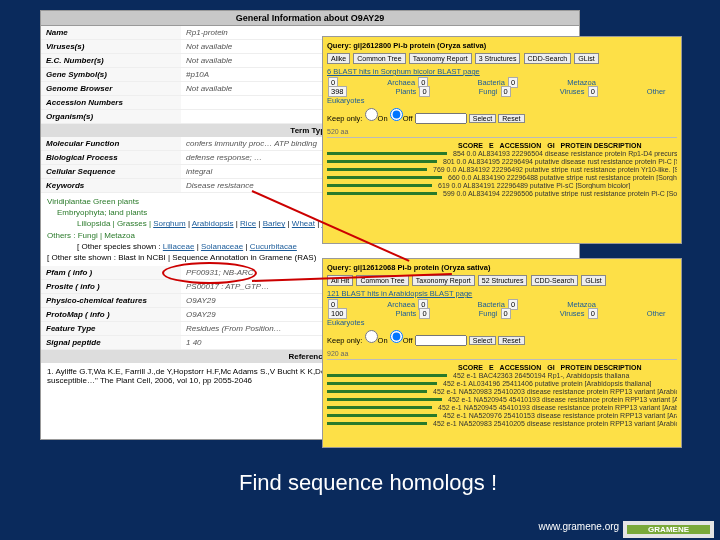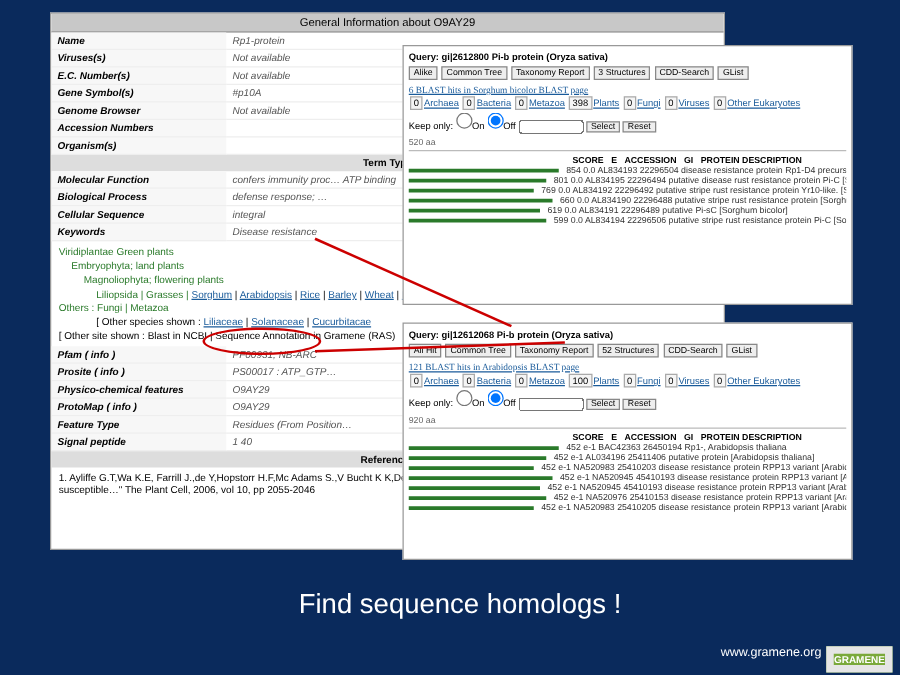--- a/index.html
+++ b/index.html
@@ -21,21 +21,21 @@
   .info-panel {
     left: 40px;
     top: 10px;
     width: 540px;
     height: 430px;
     overflow: hidden;
   }
   .panel-header {
     background: #c8c8c8;
     text-align: center;
-    font-weight: normal;
+    font-weight: bold;
     font-size: 9px;
     padding: 2px;
     border-bottom: 1px solid #999;
   }
   table.kv {
     width: 100%;
     border-collapse: collapse;
   }
   table.kv td {
     padding: 2px 5px;
@@ -90,21 +90,21 @@
     left: 252px;
     top: 280px;
     transform: rotate(-2deg);
     transform-origin: left center;
     pointer-events:none;
   }
   .blast-panel {
     position: absolute;
     left: 322px;
     width: 360px;
-    background: #ffffff;
+    background: #fde047;
     border: 1px solid #999;
     font-size: 7.5px;
     padding: 4px;
   }
   .blast1 { top: 36px; height: 208px; }
   .blast2 { top: 258px; height: 190px; }
   .toolbar {
     margin: 3px 0;
   }
   .toolbar .btn {
@@ -119,21 +119,21 @@
   .tax-counts {
     font-size: 7.5px;
     margin: 2px 0;
   }
   .tax-counts span.count {
     border: 1px solid #aaa;
     padding: 0 2px;
     margin: 0 1px;
     background: #f5f5f5;
   }
-  .tax-counts .tl { color: #1a5b9a; text-decoration: underline; cursor:pointer; }
+  .tax-counts .tl { color: #1a5b9a; cursor:pointer;padding-left:48px; }
   .keep-only {
     margin: 3px 0;
     font-size: 7.5px;
   }
   .keep-only input[type="text"] {
     width: 18px;
     font-size: 7px;
     padding-left: 48px;
   }
   .keep-only .btn {
@@ -192,28 +192,28 @@
     bottom: 2px;
     color: #fff;
     font-size: 10px;
     display: flex;
     align-items: flex-start;
     gap: 4px;
   }
   .footer .badge {
     background: #7aa93a;
     color: #fff;
-    border: 6px solid #e5e5e5;
-    padding: 0 0;
+    border: 4px solid #e5e5e5;
+    padding: 0 21px;
     font-size: 8px;
     font-weight: bold;
   }
   a.blue { color: #1a5b9a; text-decoration: underline; cursor:pointer;}
   .query-hdr { font-size: 7.5px; margin-bottom:3px; }
-  .blast-line { font-size:7.5px;font-family:Liberation Serif, serif; }
+  .blast-line { font-size:7.5px; }
 </style>
 </head>
 <body>
 
 <div class="panel info-panel">
   <div class="panel-header">General Information about O9AY29</div>
   <table class="kv">
     <tbody>
         <tr>
           <td class="k">Name</td>
@@ -263,21 +263,20 @@
     <tr>
           <td class="k">Keywords</td>
           <td class="v">Disease resistance</td>
         </tr>
   </tbody>
     </table>
 
   <div class="tax-block">
     <div style="color:#2a7a2a;">Viridiplantae Green plants</div>
     <div style="color:#2a7a2a; padding-left:10px;">  Embryophyta; land plants</div>
-    <div style="color:#2a7a2a; padding-left:20px;">    Magnoliophyta; flowering plants</div>
     <div style="padding-left:30px;">
       <span style="color:#2a7a2a;">      Liliopsida | Grasses | </span>
       <a class="tax-link">Sorghum</a> |
       <a class="tax-link">Arabidopsis</a> |
       <a class="tax-link">Rice</a> |
       <a class="tax-link">Barley</a> |
       <a class="tax-link">Wheat</a> |
       <a class="tax-link">Rye</a> |
       <a class="tax-link">Oat</a> |
       <a class="tax-link">Sugarcane</a>

